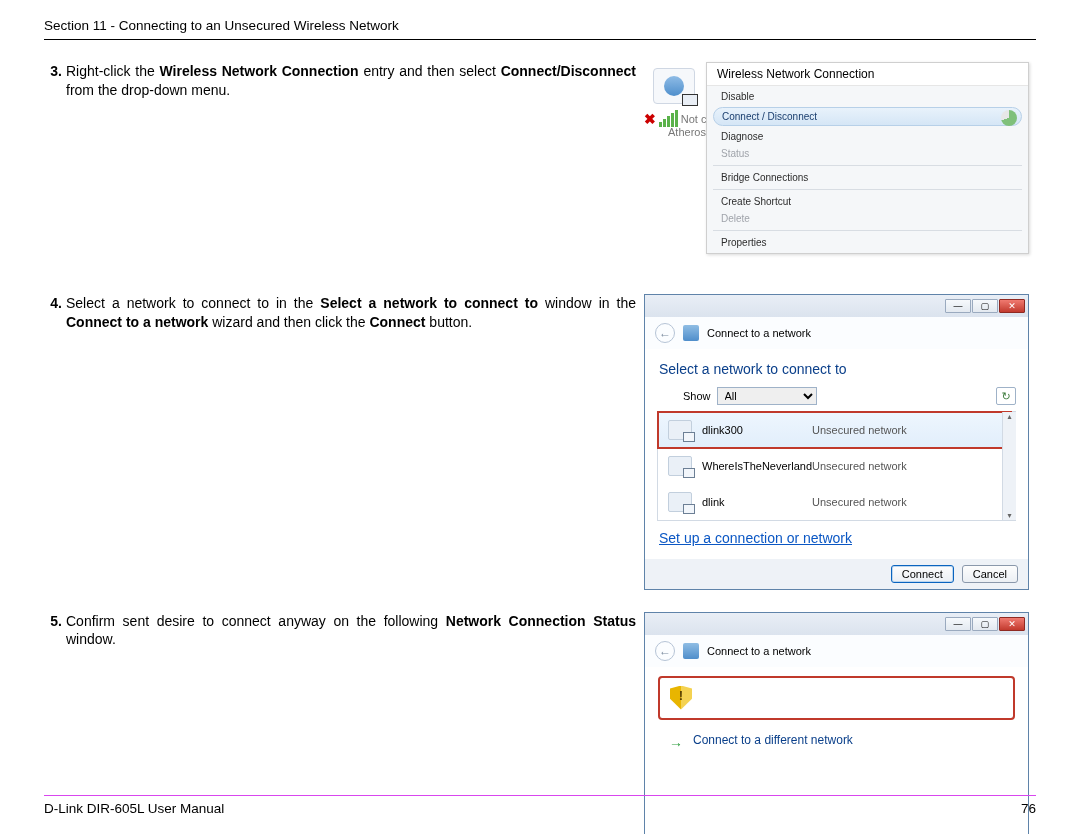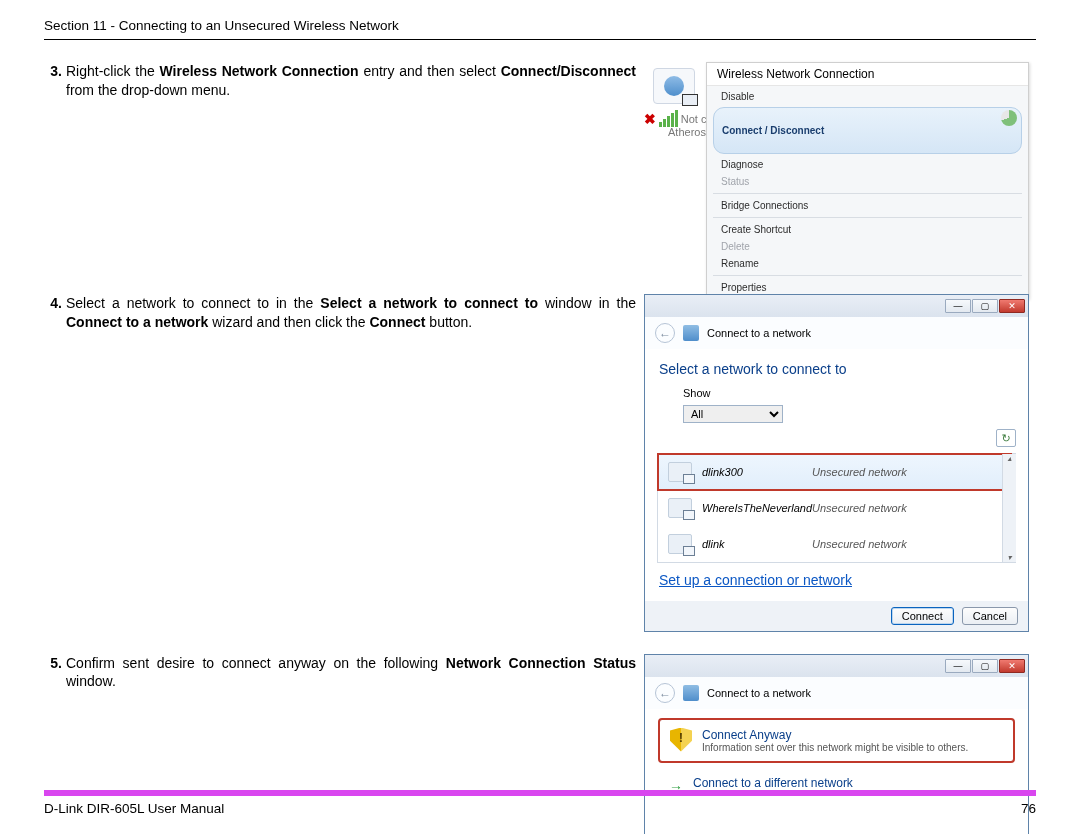--- a/index.html
+++ b/index.html
@@ -9,21 +9,21 @@
     height: 834px;
     background: #fff;
     position: relative;
     padding: 18px 44px 0 44px;
     font-size: 14px;
     color: #000;
   }
   .page-header { font-size: 13.5px; padding-bottom: 6px; border-bottom: 1px solid #000; }
   .page-footer {
     position: absolute; bottom: 18px; left: 44px; right: 44px;
-    border-top: 6px solid #d946ef; padding-top: 5px; font-size: 13.5px;
+    border-top: 1px solid #d946ef; padding-top: 5px; font-size: 13.5px;
     display: flex; justify-content: space-between;
   }
 
   .row { display: flex; align-items: flex-start; margin-top: 22px; }
   .instr { flex: 0 0 600px; display: flex; gap: 4px; text-align: justify; line-height: 1.35; padding-right: 8px;}
   .instr .num { min-width: 18px; font-weight: 600; text-align: right;}
   .instr p b { font-weight: 700; }
   .fig { flex: 1; }
 
   
@@ -36,42 +36,42 @@
   .fig1 .notconn .x { color:#c00; font-weight:bold; font-size:14px;}
   .fig1 .sig { display:inline-flex; gap:1px; align-items:flex-end;}
   .sig span{width:3px;background:#5ab24a;}
   .sig span:nth-child(1){height:5px}.sig span:nth-child(2){height:8px}.sig span:nth-child(3){height:11px}.sig span:nth-child(4){height:14px}.sig span:nth-child(5){height:17px}
   .fig1 .panel { position:absolute; left:62px; top:0; right:0; background:#f5f7f9; border:1px solid #cfcfcf; box-shadow:1px 1px 3px rgba(0,0,0,.15);}
   .fig1 .panel .title { background:#fff; padding:4px 10px; font-size:12px; border-bottom:1px solid #e6e6e6;}
   .fig1 .menu { padding:2px 0; }
   .fig1 .menu hr { border:none; border-top:1px solid #d8dde3; margin:3px 6px;}
   .fig1 .menu .mi { padding:3px 14px; font-size:10px; color:#2c2c2c;}
   .fig1 .menu .mi.dis { color:#a0a4ab;}
-  .fig1 .menu .mi.sel { font-weight:700; color:#1a3e6e; background:linear-gradient(#e8f2fb,#d5e6f6); border:1px solid #b7d0e8; border-radius:11px; margin:2px 6px; padding:17px 8px; position:relative;}
+  .fig1 .menu .mi.sel { font-weight:400; color:#1a3e6e; background:linear-gradient(#e8f2fb,#d5e6f6); border:1px solid #b7d0e8; border-radius:11px; margin:2px 6px; padding:3px 8px; position:relative;}
   .fig1 .menu .mi.sel .ring { position:absolute; right:4px; top:2px; width:16px;height:16px;border-radius:50%; background:conic-gradient(#7fc07a 0 70%, #e7e7e7 0);}
 
   
   .win { border:1px solid #5f83a9; background:#f2f6fb; font-size:11px; position:relative;}
   .win .tb { height:22px; background:linear-gradient(#e9eef6,#dbe3ee); display:flex; justify-content:flex-end; align-items:center; padding:0 3px; gap:1px;}
   .win .tb .btn { width:26px;height:14px;border:1px solid #9aaabf; background:linear-gradient(#f6f9fc,#e3e9f0); font-size:9px; display:flex;align-items:center;justify-content:center;border-radius:1px;}
   .win .tb .btn.close{ background:linear-gradient(#f07a70,#c23a2e); color:#fff; border-color:#8f2a22;}
   .win .hdr { display:flex; align-items:center; gap:8px; padding:6px 10px; background:#fbfdff;}
   .win .hdr .nav{ width:20px;height:20px;border-radius:50%;border:1px solid #b6c4d6;display:flex;align-items:center;justify-content:center;color:#7d8da0;font-size:12px;}
   .win .hdr .ic{ width:16px;height:16px;background:linear-gradient(#8fbde4,#4f8ecb);border-radius:2px;}
   .win .body { background:#fff; padding:10px 12px 8px; }
   .win .foot { padding:6px 10px; display:flex; justify-content:flex-end; gap:8px; background:#eef2f7;}
   .wbtn { border:1px solid #8a98ab; background:linear-gradient(#fdfdfd,#ebeff4); padding:2px 10px; font-size:11px; border-radius:3px;}
   .wbtn.primary{ border-color:#0a64bf; box-shadow:0 0 0 1px #bcd6ef inset;}
 
   .fig2 { width:385px; }
   .fig2 .prompt { color:#0a3f8a; font-size:14px; padding:2px 2px 10px;}
-  .fig2 .showrow { display:flex; align-items:flex-start; gap:6px; padding:0 0 6px 26px; font-size:11px;flex-direction:column;}
+  .fig2 .showrow { display:flex; align-items:center; gap:6px; padding:0 0 6px 26px; font-size:11px;}
   .fig2 .showrow select{ font-size:11px; width:100px; border:1px solid #9fb2c8; padding:1px 3px;}
   .fig2 .refresh{ margin-left:auto; width:20px;height:18px;border:1px solid #9fb2c8;border-radius:2px;display:flex;align-items:center;justify-content:center;color:#3a7a3a;font-size:11px;}
-  .fig2 .list { border:1px solid #d2dae4; border-right:none; position:relative; padding-right:5px;font-style:italic;}
+  .fig2 .list { border:1px solid #d2dae4; border-right:none; position:relative; padding-right:5px;}
   .fig2 .list .scroll{position:absolute; right:0; top:0; bottom:0; width:14px; background:#eef2f7; border-left:1px solid #d2dae4;}
   .fig2 .list .scroll::before{content:"▴"; position:absolute;top:0;left:0;right:0;text-align:center;font-size:8px;color:#666;}
   .fig2 .list .scroll::after{content:"▾"; position:absolute;bottom:0;left:0;right:0;text-align:center;font-size:8px;color:#666;}
   .fig2 .net { display:flex; align-items:center; gap:10px; padding:8px 10px;}
   .fig2 .net .nic{ width:24px;height:20px;background:#eaf0f7;border:1px solid #c2cfdd; border-radius:2px; position:relative;}
   .fig2 .net .nic::after{content:"";position:absolute;right:-4px;bottom:-3px;width:10px;height:8px;border:1px solid #6c7f95;background:#f2f6fb;}
   .fig2 .net .nm{ width:100px;}
   .fig2 .net .ty{ color:#555;}
   .fig2 .net .sg{ margin-left:auto;}
   .fig2 .net.sel{ background:linear-gradient(#eef6fe,#e1eefb); outline:2px solid #c0392b; outline-offset:-1px;}
@@ -135,21 +135,20 @@
             <span>Connect / Disconnect</span>
             <span class="ring"></span>
           </div>
           <div class="mi">Diagnose</div>
           <div class="mi dis">Status</div>
           <hr>
           <div class="mi">Bridge Connections</div>
           <hr>
           <div class="mi">Create Shortcut</div>
           <div class="mi dis">Delete</div>
-          <div class="mi">Rename</div>
           <hr>
           <div class="mi">Properties</div>
         </div>
       </div>
     </div>
   </div>
 </div>
 
 <div class="row">
   <div class="instr">
@@ -225,24 +224,20 @@
         <div class="btn close">✕</div>
       </div>
       <div class="hdr">
         <div class="nav">←</div>
         <div class="ic"></div>
         <span>Connect to a network</span>
       </div>
       <div class="body">
         <div class="opt hl">
           <div class="shield"></div>
-          <div>
-            <div class="t">Connect Anyway</div>
-            <div class="d">Information sent over this network might be visible to others.</div>
-          </div>
         </div>
         <div class="opt" style="border:none; padding:4px 10px;">
           <div class="arrow">→</div>
           <div class="t">Connect to a different network</div>
         </div>
         <div class="spacer"></div>
       </div>
 
     </div>
   </div>

